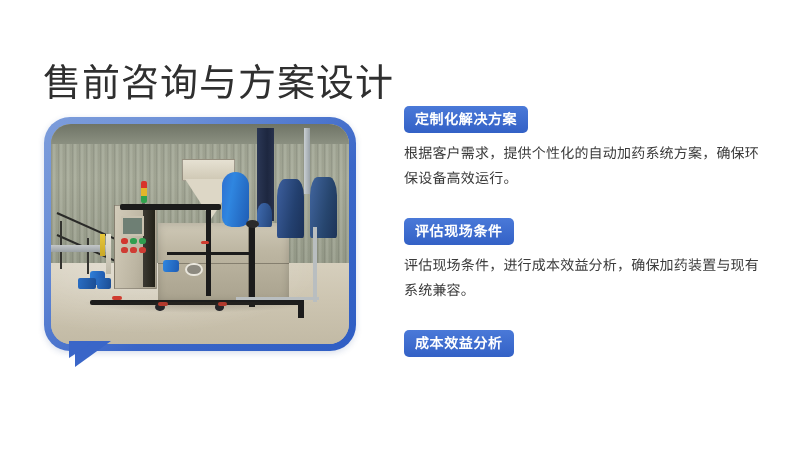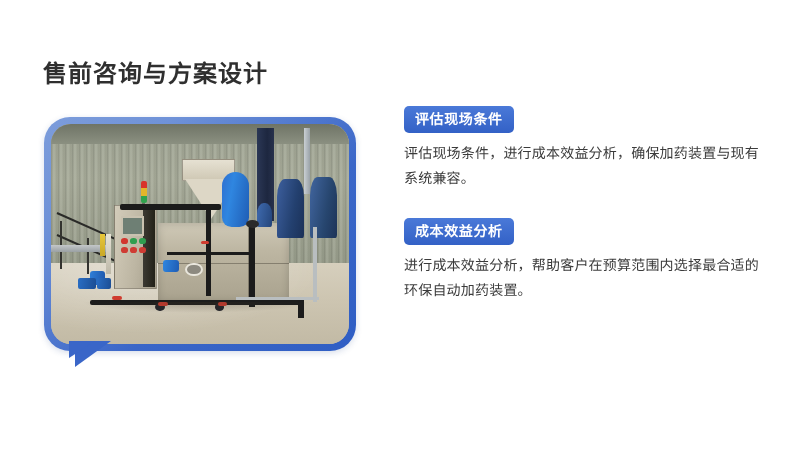--- a/index.html
+++ b/index.html
@@ -15,23 +15,23 @@
     overflow: hidden;
     font-family: "Liberation Sans", "DejaVu Sans", sans-serif;
     -webkit-font-smoothing: antialiased;
   }
 
   
   .slide-title {
     position: absolute;
     left: 43px;
     top: 38px;
-    font-size: 24px;
+    font-size: 38px;
     line-height: 40px;
-    font-weight: 700;
+    font-weight: 400;
     letter-spacing: 1px;
     color: #2f2f2f;
     white-space: nowrap;
   }
 
   
   .photo-bubble {
     position: absolute;
     left: 44px;
     top: 117px;
@@ -341,24 +341,27 @@
     <div class="ph ph-pump2"></div>
     <div class="ph ph-frame-r"></div>
     <div class="ph ph-frame-rb"></div>
     <div class="ph ph-shadow"></div>
   </div>
   <div class="bubble-tail"></div>
 </div>
 
 <div class="features">
 
+  <div class="feature">
+    <div class="feature-badge">定制化解决方案</div>
+    <p class="feature-body">根据客户需求，提供个性化的自动加药系统方案，确保环保设备高效运行。</p>
+  </div>
 
   <div class="feature">
     <div class="feature-badge">评估现场条件</div>
     <p class="feature-body">评估现场条件，进行成本效益分析，确保加药装置与现有系统兼容。</p>
   </div>
 
   <div class="feature">
     <div class="feature-badge">成本效益分析</div>
-    <p class="feature-body">进行成本效益分析，帮助客户在预算范围内选择最合适的环保自动加药装置。</p>
   </div>
 
 </div>
 
 </body></html>

